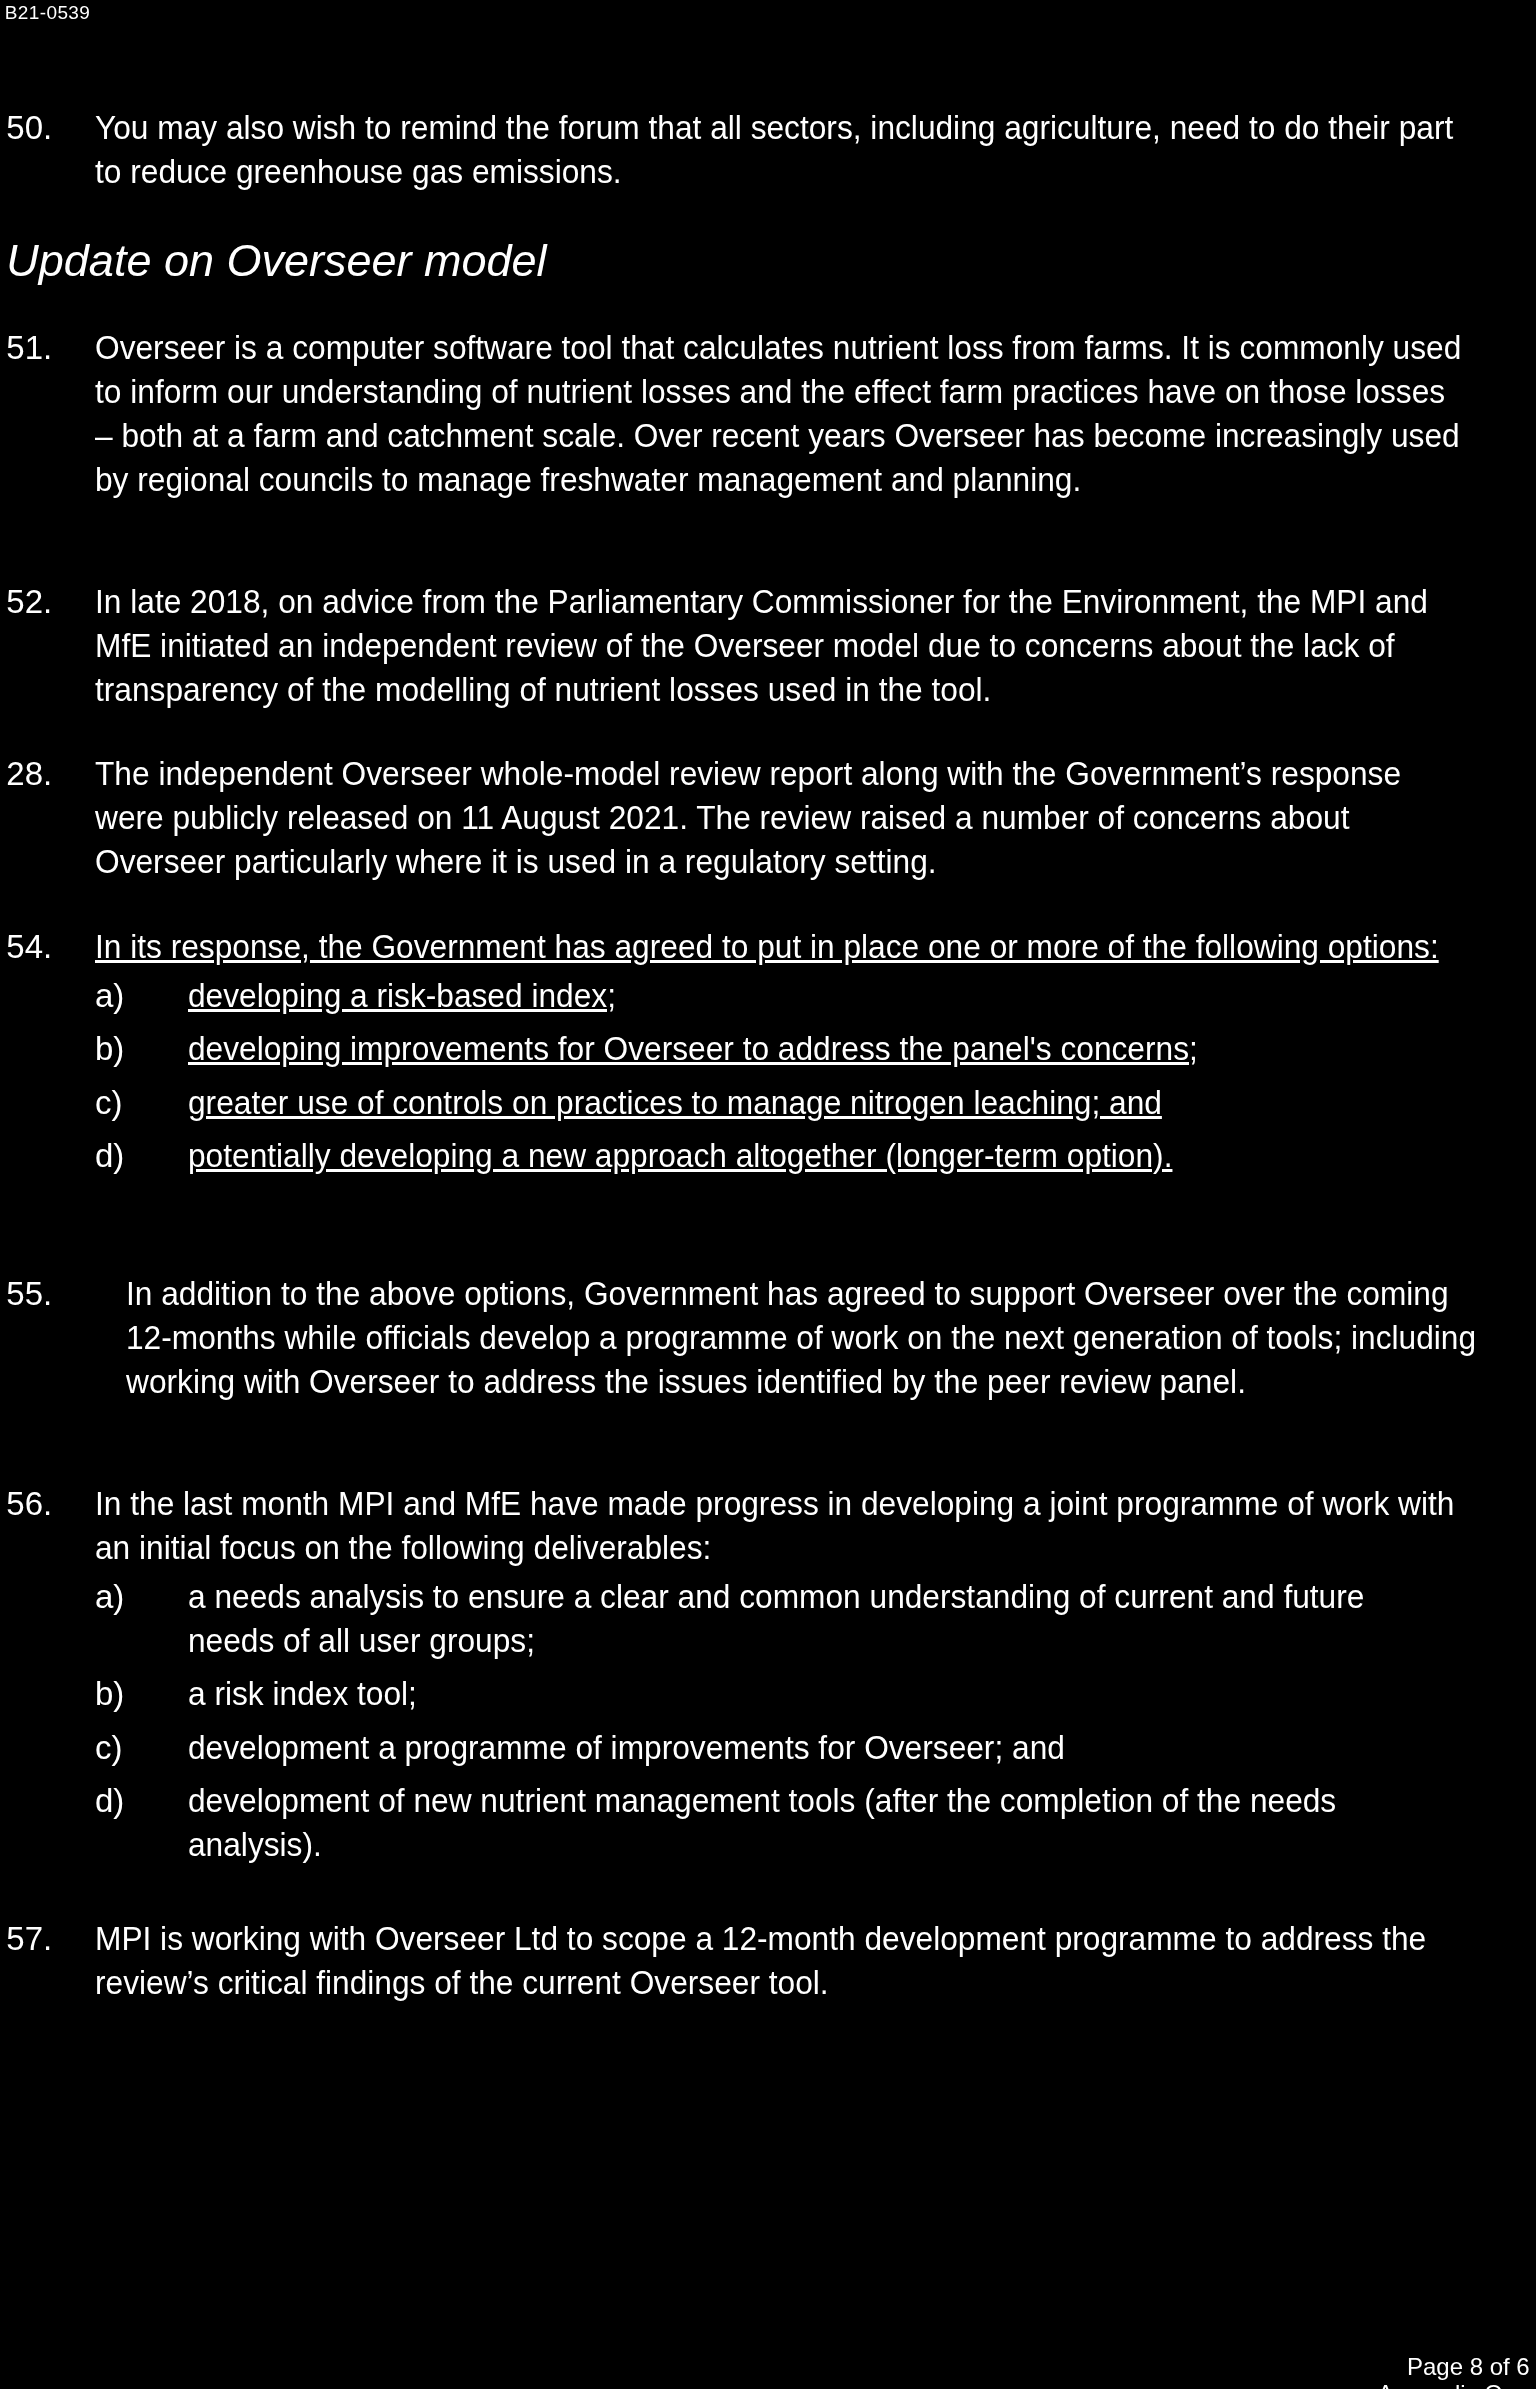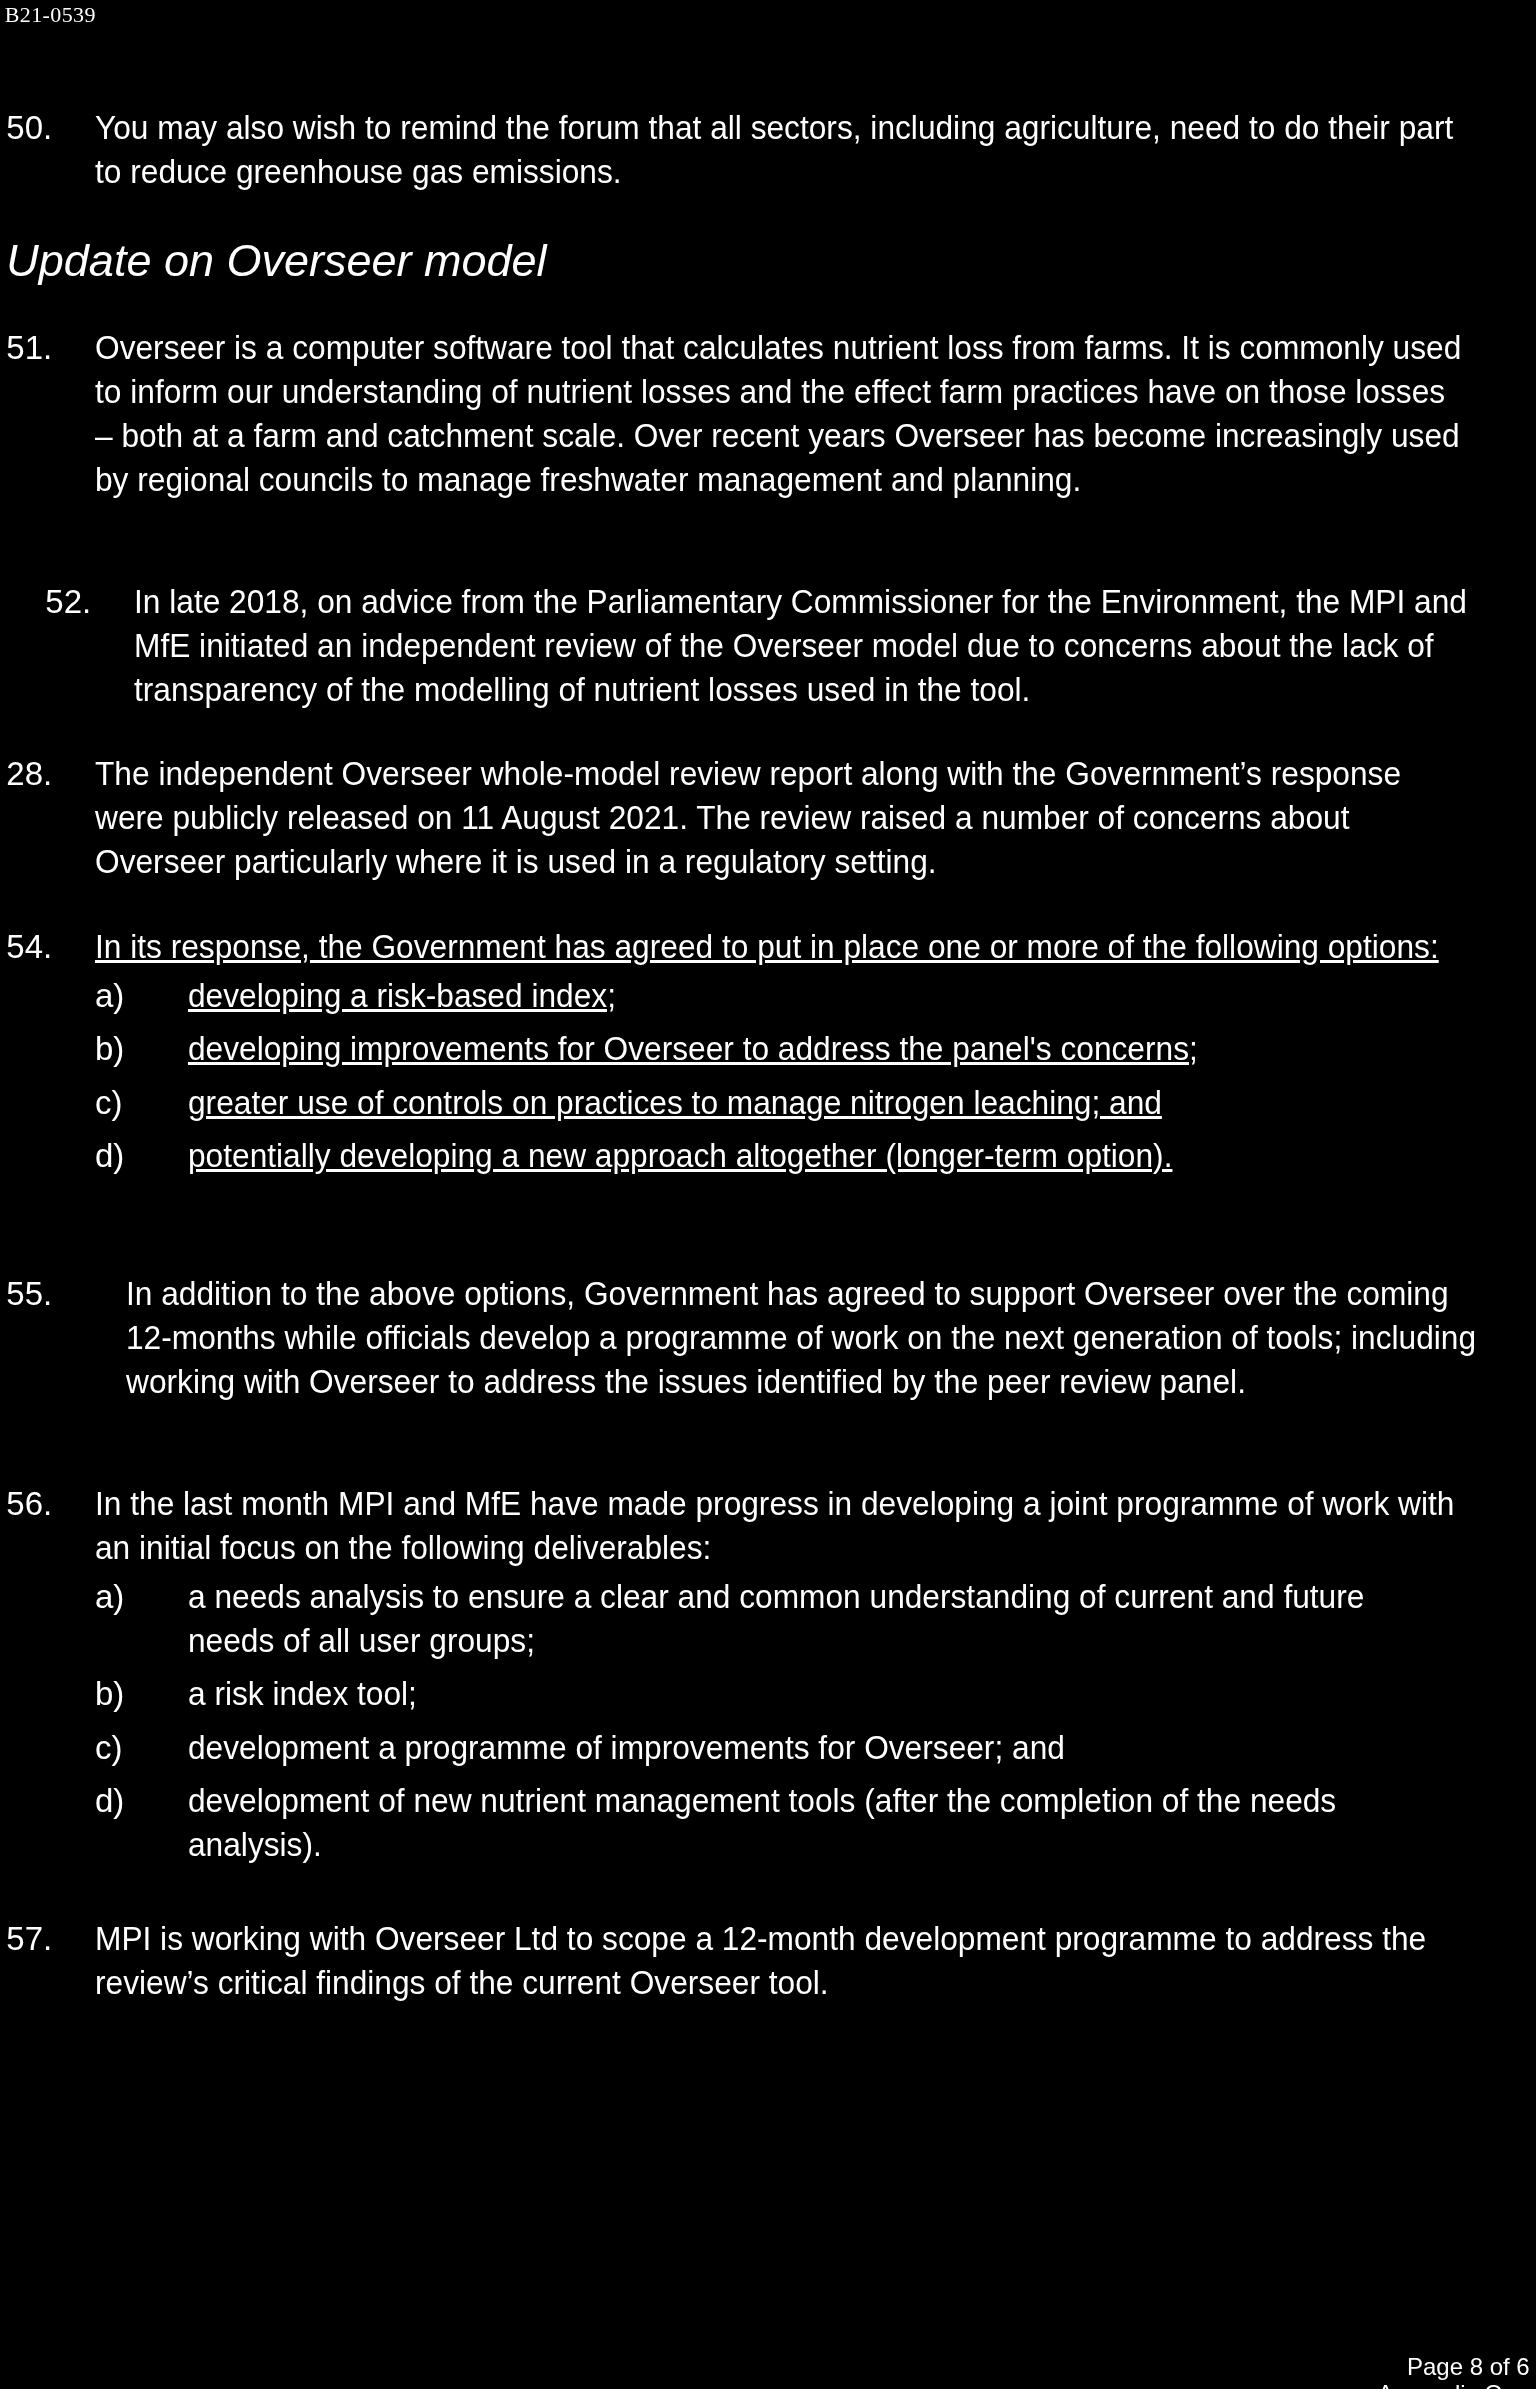--- a/index.html
+++ b/index.html
@@ -12,23 +12,22 @@
       height: 2389px;
       position: relative;
       overflow: hidden;
       color: #ffffff;
       font-family: "Liberation Sans", sans-serif;
     }
     .doc-ref {
       position: absolute;
       left: 4.7px;
       top: 1.6px;
-      font-size: 22px;
+      font-size: 19px;
       letter-spacing: 0.4px;
-      font-family: Liberation Serif, serif;
     }
     .page {
       position: absolute;
       left: 0;
       top: 0;
       width: 1536px;
     }
     .para {
       position: absolute;
       left: 0;
@@ -100,21 +99,21 @@
     <div class="body">You may also wish to remind the forum that all sectors, including agriculture, need to do their part to reduce greenhouse gas emissions.</div>
   </div>
 
   <div class="heading" style="top:239px;">Update on Overseer model</div>
 
   <div class="para" style="top:326px;">
     <span class="num">51.</span>
     <div class="body">Overseer is a computer software tool that calculates nutrient loss from farms.  It is commonly used to inform our understanding of nutrient losses and the effect farm practices have on those losses – both at a farm and catchment scale.  Over recent years Overseer has become increasingly used by regional councils to manage freshwater management and planning.</div>
   </div>
 
-  <div class="para" style="top:580px;margin-left:39px;">
+  <div class="para" style="top:580px;">
     <span class="num">52.</span>
     <div class="body">In late 2018, on advice from the Parliamentary Commissioner for the Environment, the MPI and MfE initiated an independent review of the Overseer model due to concerns about the lack of transparency of the modelling of nutrient losses used in the tool.</div>
   </div>
 
   <div class="para" style="top:752px;">
     <span class="num">28.</span>
     <div class="body">The independent Overseer whole-model review report along with the Government’s response were publicly released on 11 August 2021.  The review raised a number of concerns about Overseer particularly where it is used in a regulatory setting.</div>
   </div>
 
   <div class="para" style="top:925px;text-decoration:underline;">

